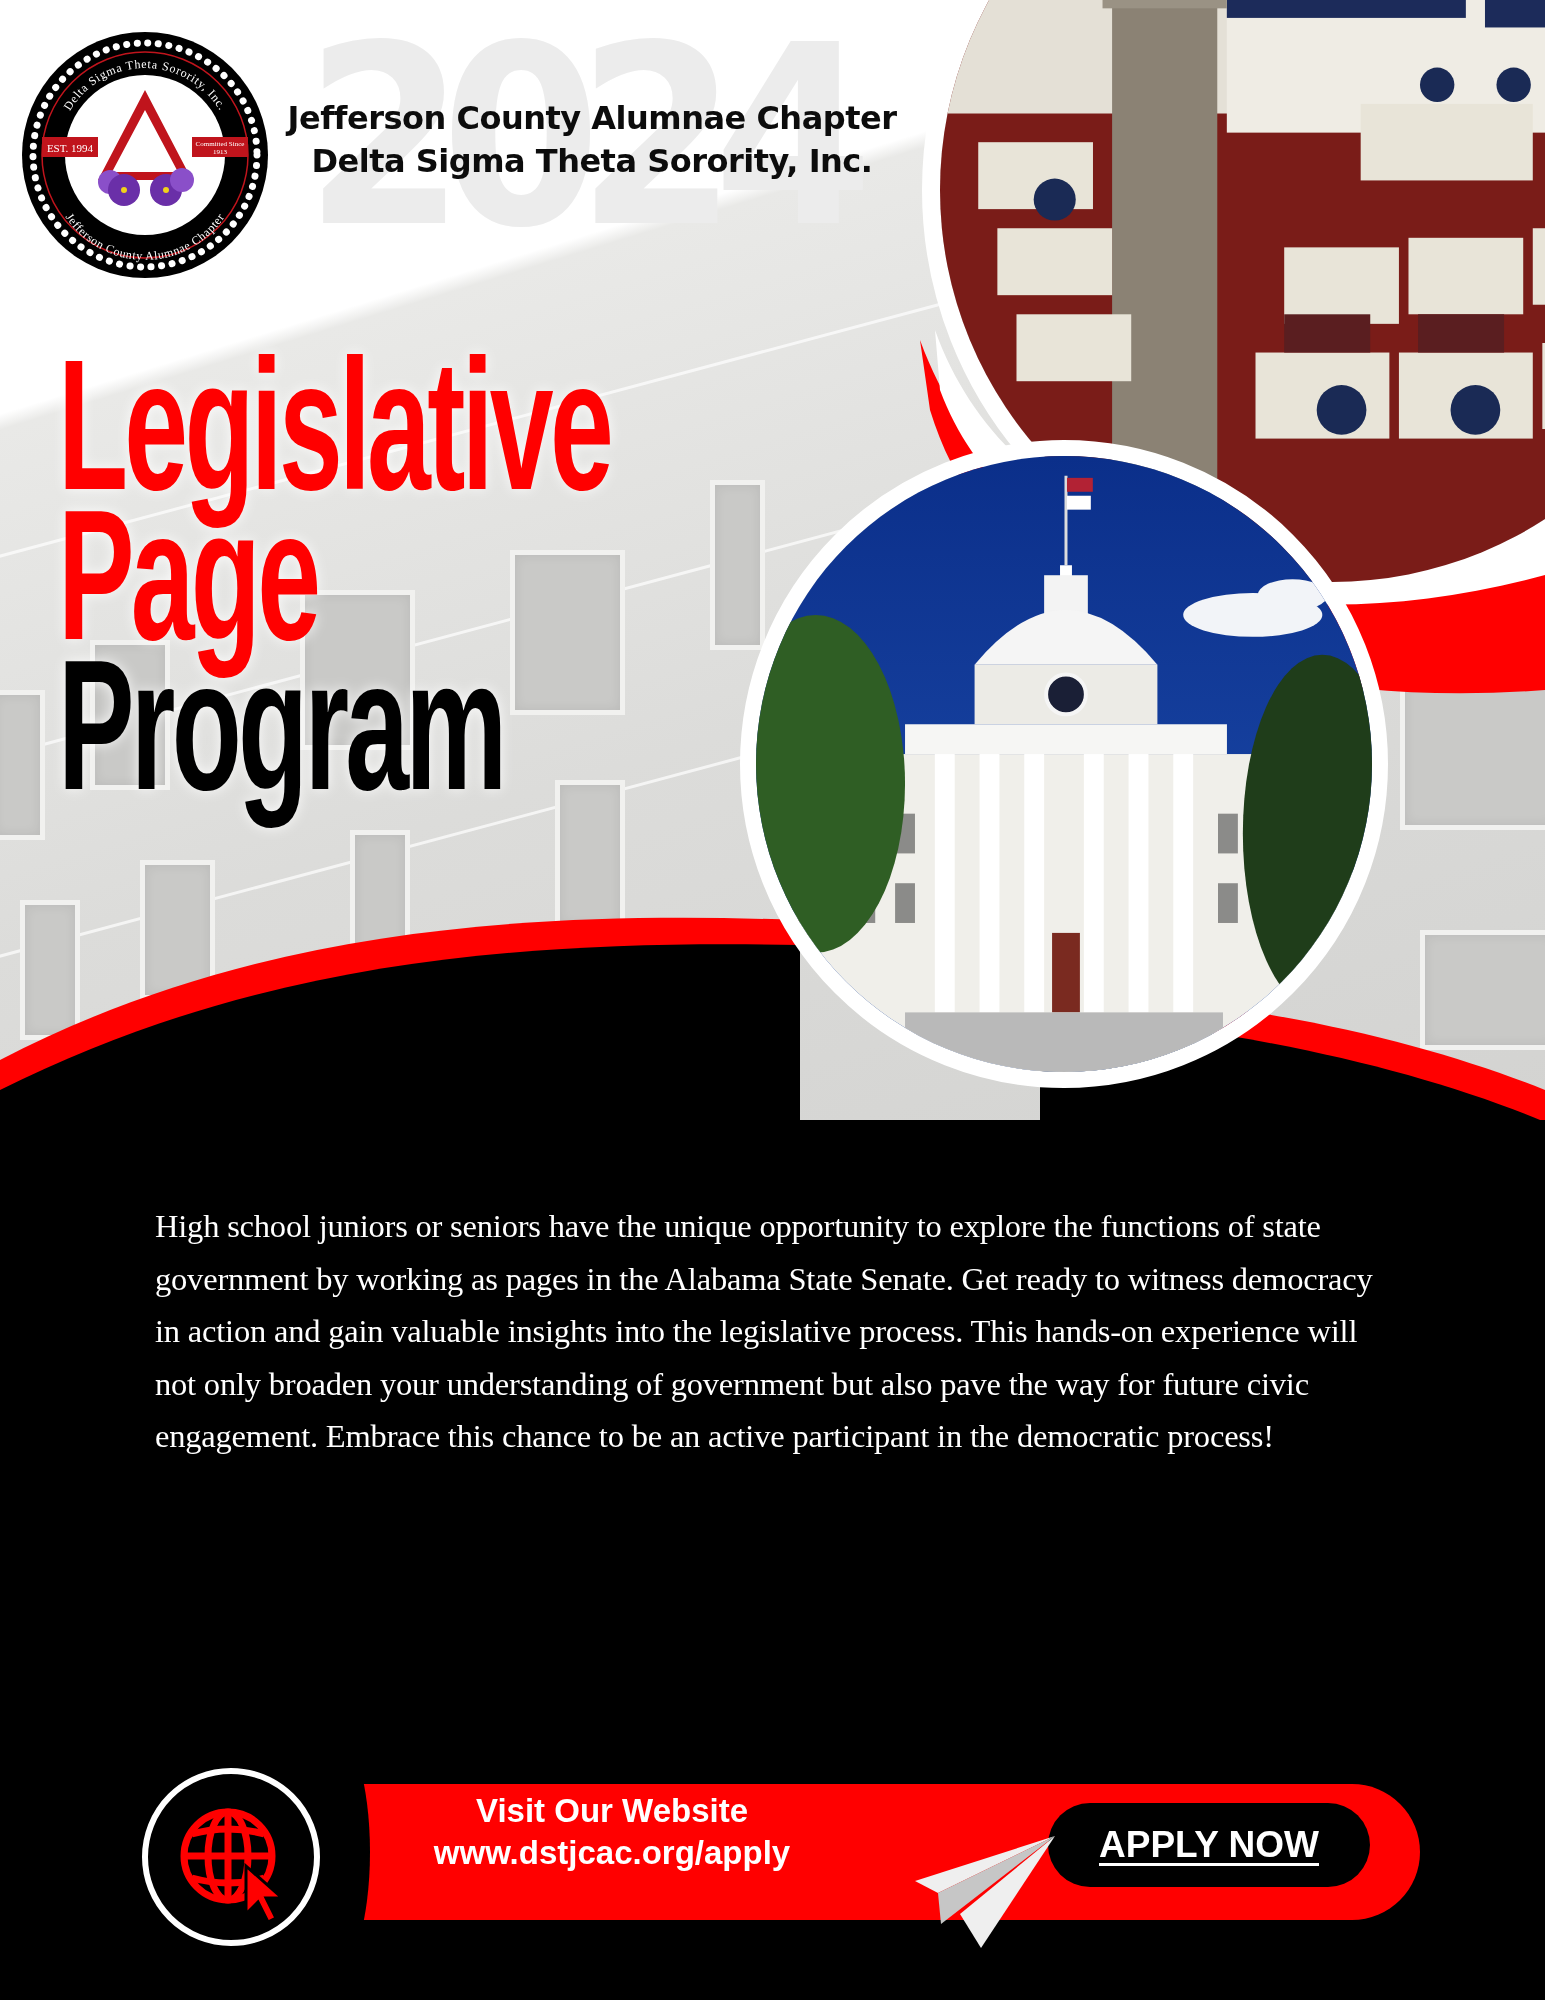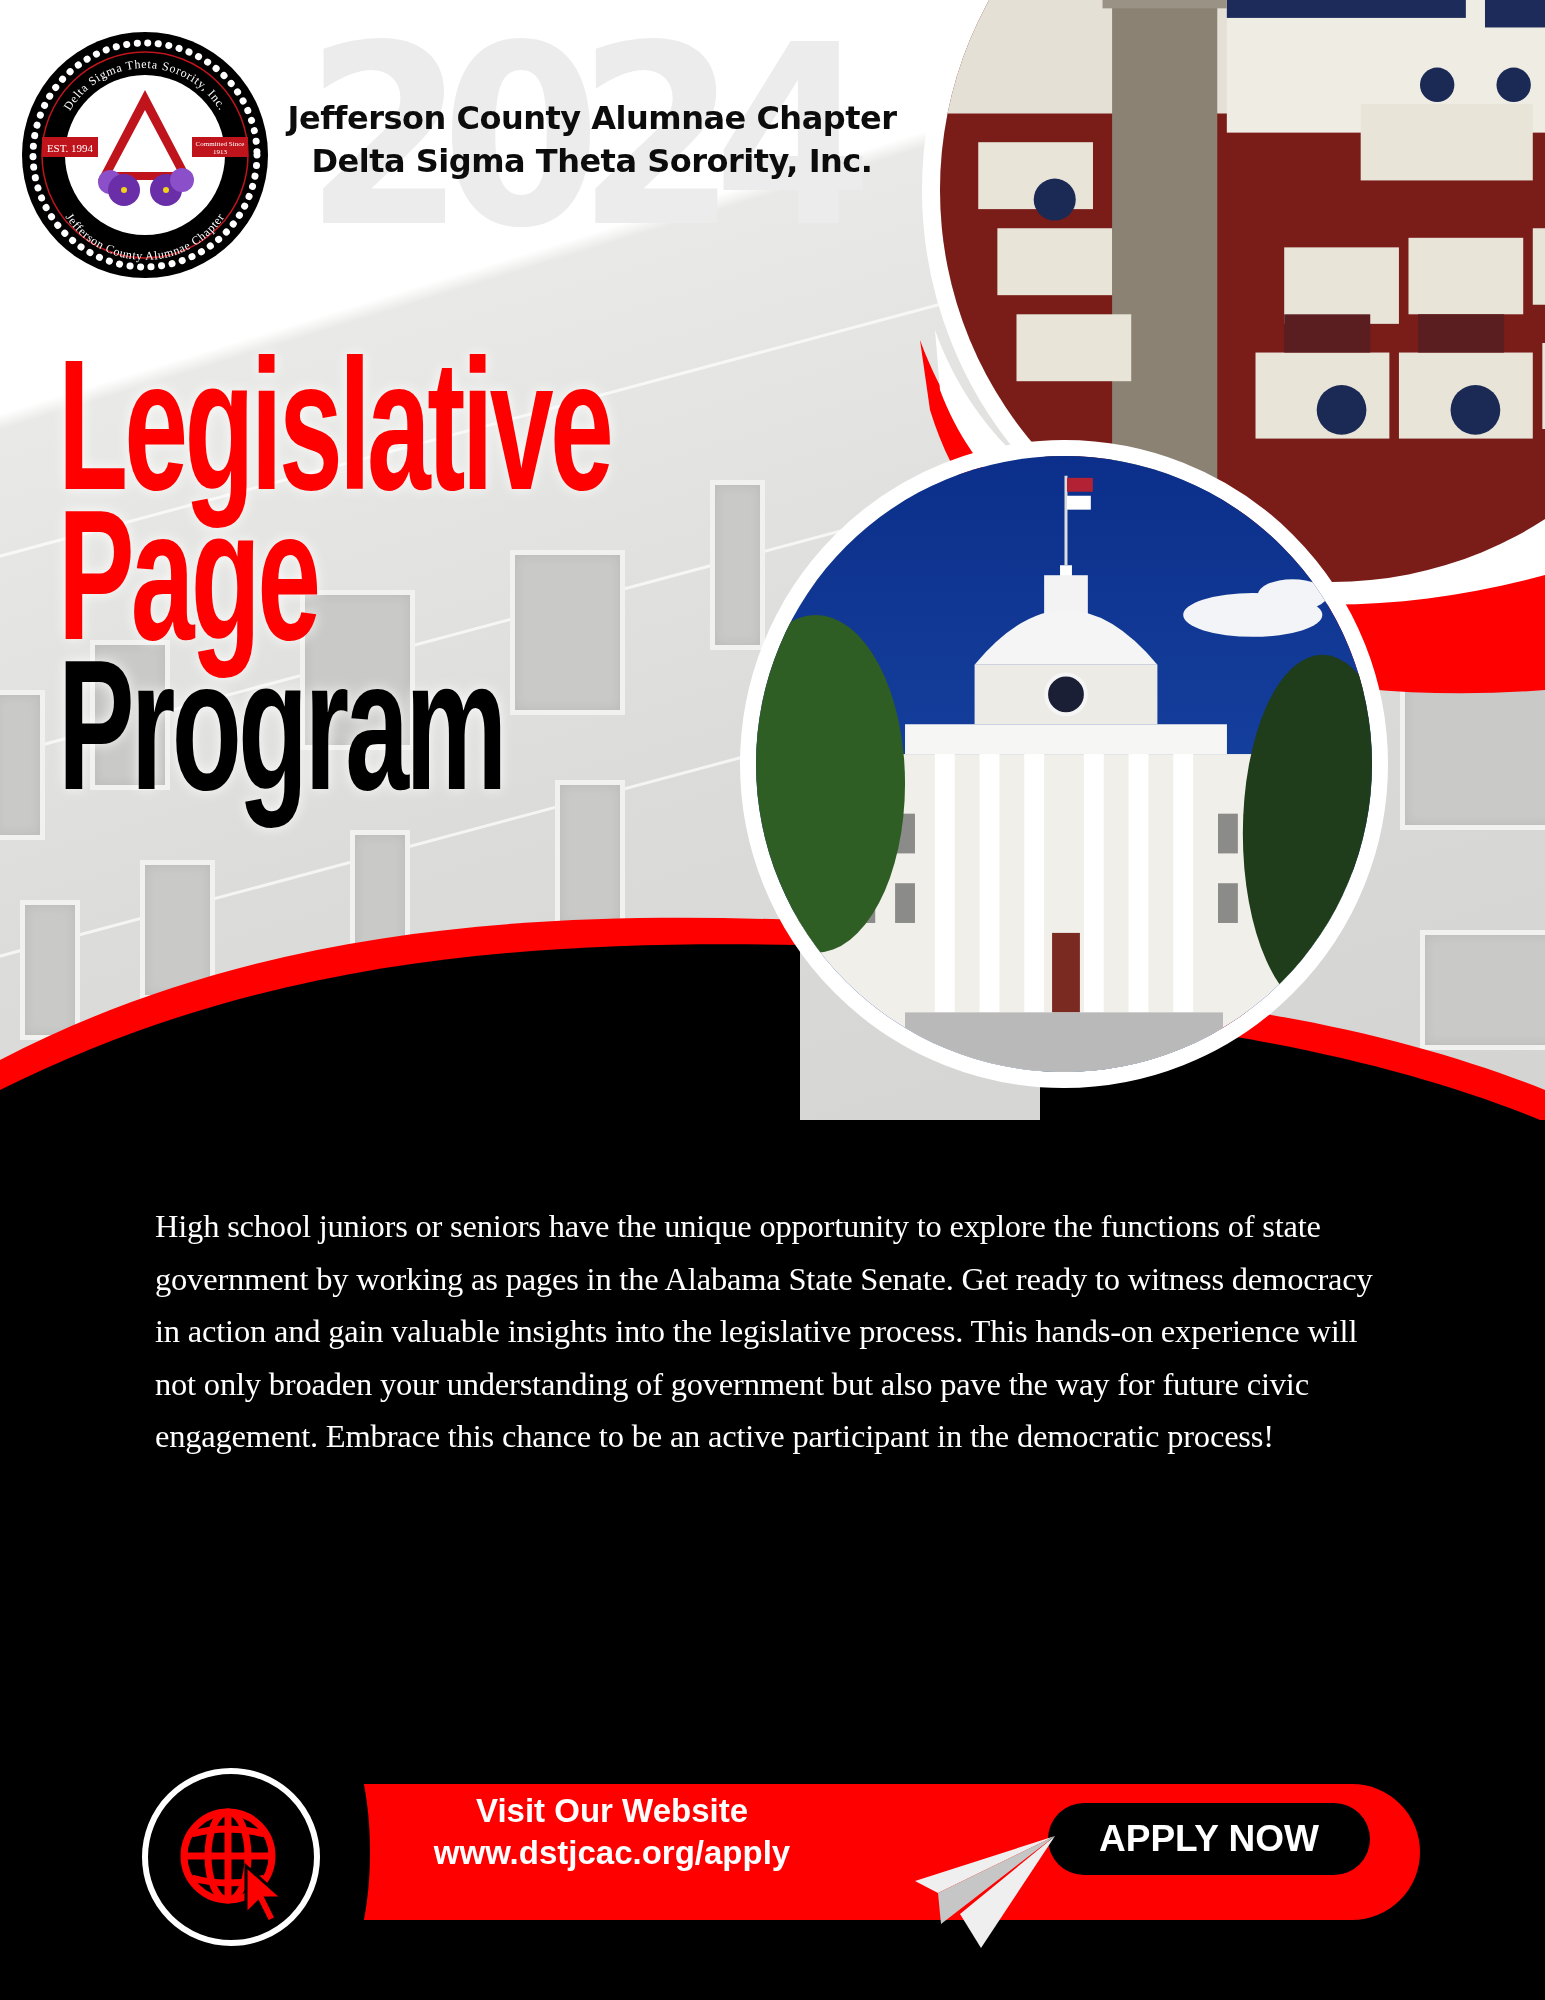--- a/index.html
+++ b/index.html
@@ -86,25 +86,25 @@
   .cta-bar::before {
     content: ""; position: absolute; left: -40px; top: -60px; width: 80px; height: 256px;
     background: #000; border-radius: 50%;
   }
   .cta-text {
     position: absolute; left: 372px; top: 1790px; width: 480px;
     font-family: "Liberation Sans", sans-serif; font-weight: bold; color: #fff;
     font-size: 33px; line-height: 42px; text-align: center;
   }
   .apply-btn {
-    position: absolute; left: 1048px; top: 1803px; width: 322px; height: 72px;
+    position: absolute; left: 1048px; top: 1803px; width: 322px; height: 84px;
     background: #000; border-radius: 45px;
     display: flex; align-items: center; justify-content: center;
     font-family: "Liberation Sans", sans-serif; font-weight: bold; font-size: 37px;
-    color: #fff; text-underline-offset: 6px;
+    color: #fff; text-decoration: underline; text-underline-offset: 6px;
     text-decoration-thickness: 3px; cursor: pointer;
   }
   .plane { position: absolute; left: 915px; top: 1836px; width: 150px; height: 115px; }
 </style>
 </head>
 <body>
 
 <div class="facade">
   <div class="ledge" style="left:-20px;top:560px;width:1000px;transform:rotate(-15deg);"></div>
   <div class="ledge" style="left:-20px;top:760px;width:1100px;transform:rotate(-15deg);"></div>

